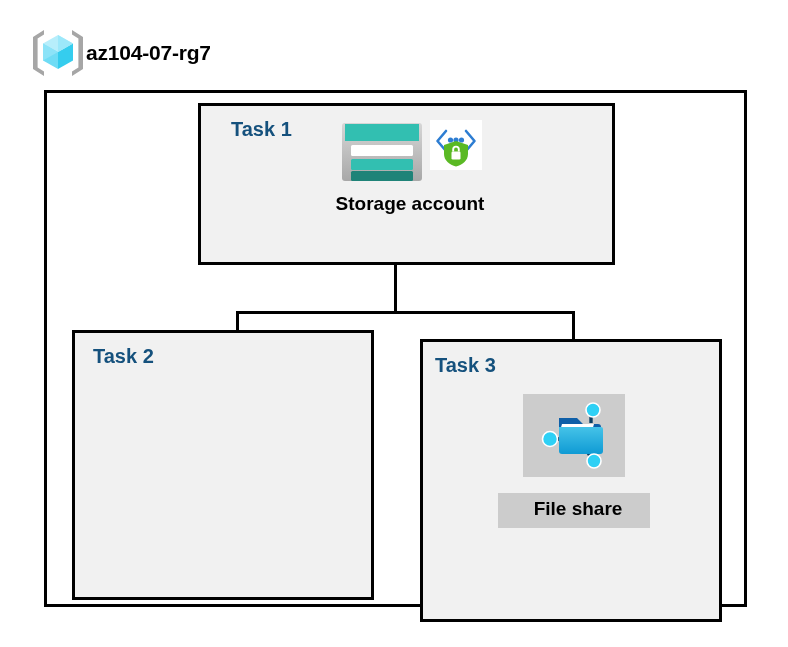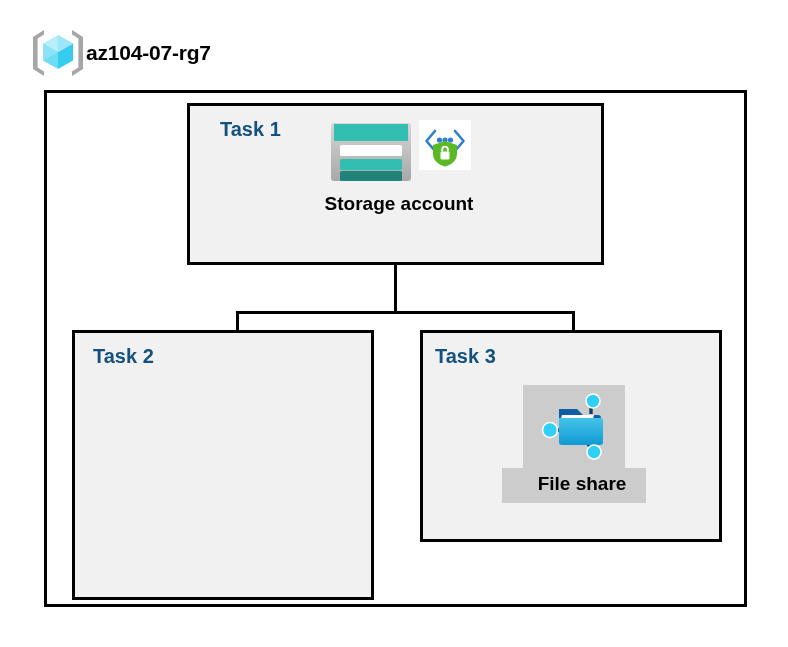--- a/index.html
+++ b/index.html
@@ -51,23 +51,23 @@
     border: 3px solid #000000;
     background: #ffffff;
     box-sizing: border-box;
   }
   .task-box {
     position: absolute;
     background: #f1f1f1;
     border: 3px solid #000000;
     box-sizing: border-box;
   }
-  #task-1 { left: 187px; top: 103px; width: 417px; height: 162px; }
+  #task-1 { left: 198px; top: 103px; width: 417px; height: 162px; }
   #task-2 { left:  72px; top: 330px; width: 302px; height: 270px; }
-  #task-3 { left: 420px; top: 330px; width: 302px; height: 212px; }
+  #task-3 { left: 420px; top: 339px; width: 302px; height: 283px; }
 
   .task-label {
     position: absolute;
     font-size: 20px;
     font-weight: bold;
     color: #15517d;
     white-space: nowrap;
   }
   #task-1 .task-label { left: 30px; top: 12px; }
   #task-2 .task-label { left: 18px; top: 12px; }
@@ -117,22 +117,22 @@
     width: 126px;
   }
   .fs-icon-wrap {
     background: #cccccc;
     padding: 5px 12px 2px 12px;
     display: flex;
     justify-content: center;
   }
   .fs-label-wrap {
     background: #cccccc;
-    padding: 5px 20px 8px 36px;
-    margin-top: 0px;
+    padding: 5px 28px 8px 36px;
+    margin-top: 16px;
   }
 
   
   .conn {
     position: absolute;
     background: #000000;
   }
   .conn-v { width: 3px; }
   .conn-h { height: 3px; }
 

